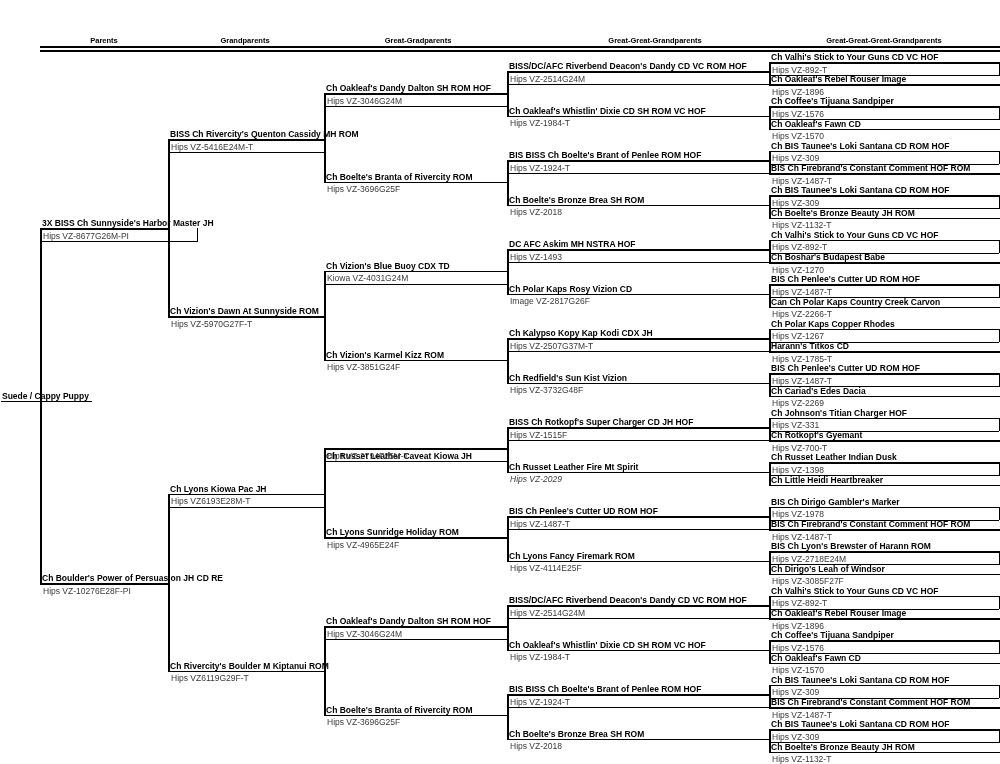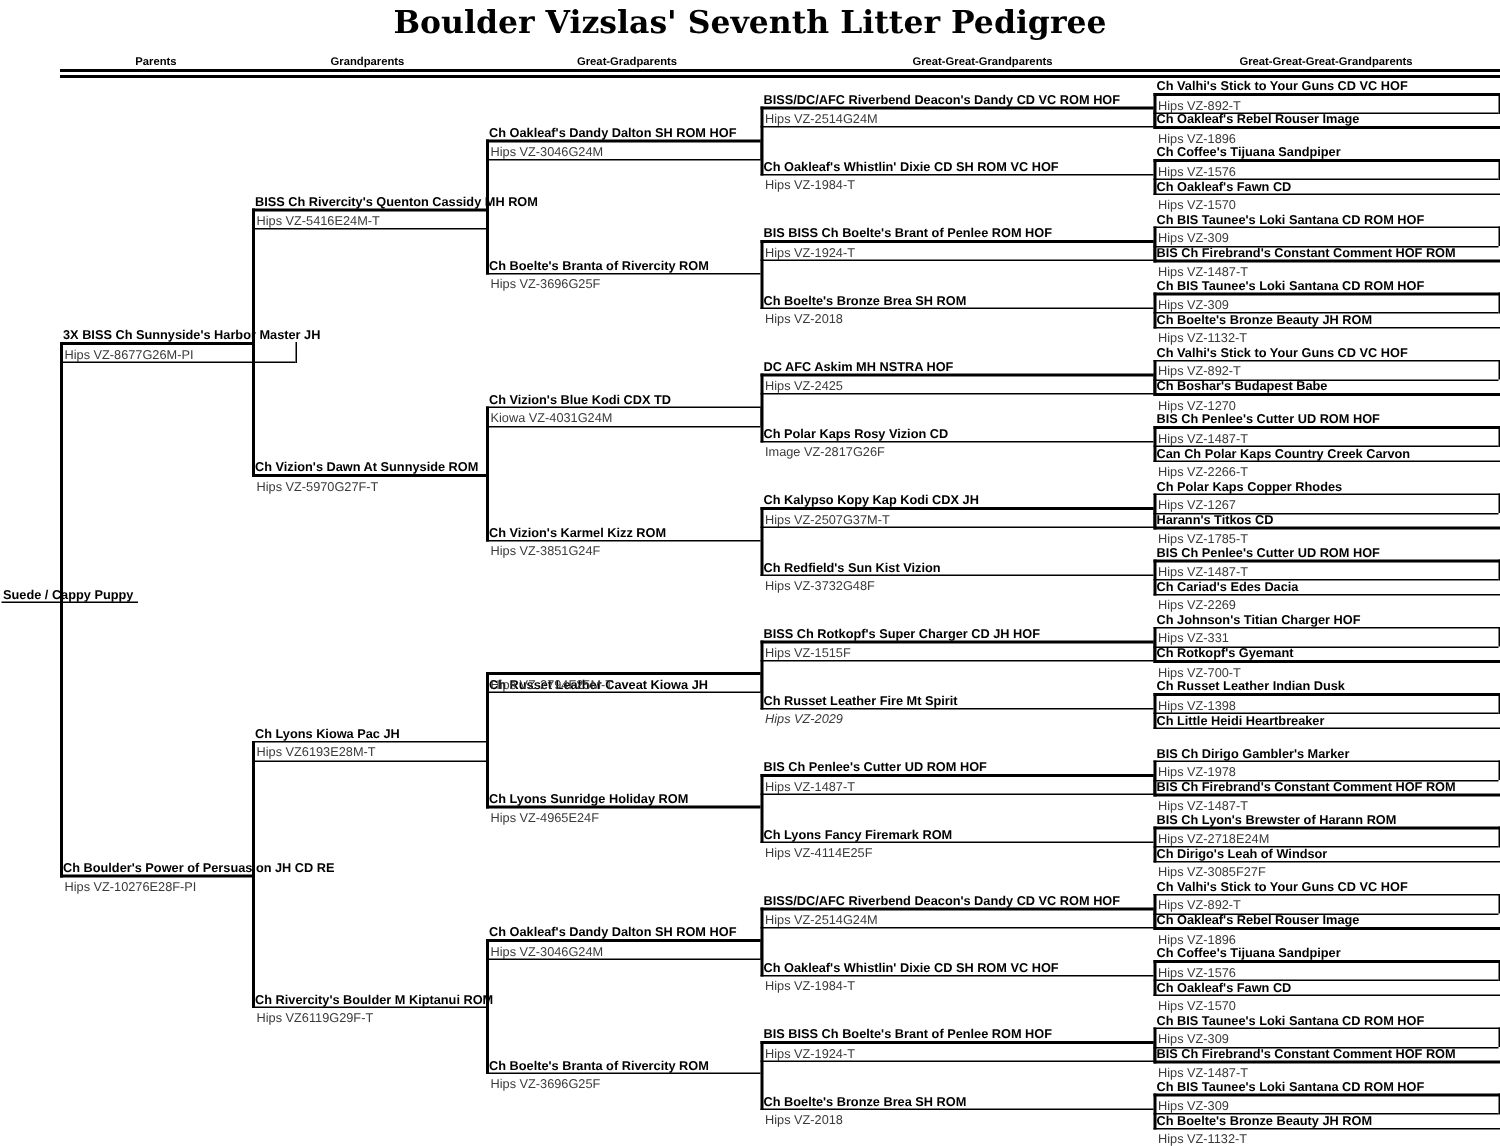--- a/index.html
+++ b/index.html
@@ -16,21 +16,20 @@
   .hp{position:absolute;font-size:8.5px;font-weight:normal;color:#3a3a3a;
       white-space:nowrap;height:10px;line-height:10px;}
   .root{position:absolute;left:1px;top:390px;font-size:8.5px;font-weight:bold;color:#000;
         white-space:nowrap;height:11px;line-height:12px;border-bottom:1.5px solid #000;
         padding:0 3px 0 1px;}
 </style>
 </head>
 <body>
 
 <div id="stage">
-  <div class="title">Boulder Vizslas' Seventh Litter Pedigree</div>
 
   <div class="rule" style="left:40px;top:46px;width:960px;height:2px;"></div>
   <div class="rule" style="left:40px;top:49.5px;width:960px;height:2px;"></div>
 
   <div class="root">Suede / Cappy Puppy</div>
 
   <div id="tree">
       <div class="ln" style="left: 40px; top: 228px; width: 128px; height: 1.5px;"></div>
       <div class="nm" style="left: 42px; top: 217px;">3X BISS Ch Sunnyside's Harbor Master JH</div>
       <div class="hp" style="left: 43px; top: 230.5px;">Hips VZ-8677G26M-PI</div>
@@ -61,21 +60,21 @@
       <div class="ln" style="left: 324px; top: 93px; width: 183px; height: 1.5px;"></div>
       <div class="nm" style="left: 326px; top: 82px;">Ch Oakleaf's Dandy Dalton SH ROM HOF</div>
       <div class="hp" style="left: 327px; top: 95.5px;">Hips VZ-3046G24M</div>
       <div class="ln" style="left: 324px; top: 106px; width: 183px; height: 1px;"></div>
       <div class="ln" style="left: 507px; top: 93px; width: 1px; height: 13.5px;"></div>
       <div class="ln" style="left: 324px; top: 181.857px; width: 183px; height: 1.5px;"></div>
       <div class="nm" style="left: 326px; top: 170.857px;">Ch Boelte's Branta of Rivercity ROM</div>
       <div class="hp" style="left: 327px; top: 184.357px;">Hips VZ-3696G25F</div>
       <div class="ln" style="left: 324px; top: 93px; width: 1.5px; height: 90.357px;"></div>
       <div class="ln" style="left: 324px; top: 270.714px; width: 183px; height: 1.5px;"></div>
-      <div class="nm" style="left: 326px; top: 259.714px;">Ch Vizion's Blue Kodi CDX TD</div>
+      <div class="nm" style="left: 326px; top: 259.714px;">Ch Vizion's Blue Buoy CDX TD</div>
       <div class="hp" style="left: 327px; top: 273.214px;">Kiowa VZ-4031G24M</div>
       <div class="ln" style="left: 324px; top: 283.714px; width: 183px; height: 1px;"></div>
       <div class="ln" style="left: 507px; top: 270.714px; width: 1px; height: 13.5px;"></div>
       <div class="ln" style="left: 324px; top: 359.571px; width: 183px; height: 1.5px;"></div>
       <div class="nm" style="left: 326px; top: 348.571px;">Ch Vizion's Karmel Kizz ROM</div>
       <div class="hp" style="left: 327px; top: 362.071px;">Hips VZ-3851G24F</div>
       <div class="ln" style="left: 324px; top: 270.714px; width: 1.5px; height: 90.357px;"></div>
       <div class="ln" style="left: 324px; top: 448.428px; width: 183px; height: 1.5px;"></div>
       <div class="nm" style="left: 326px; top: 450px;">Ch Russet Leather Caveat Kiowa JH</div>
       <div class="hp" style="left: 327px; top: 450.928px;">Hips VZ-2794F25M-T</div>
@@ -107,21 +106,21 @@
       <div class="nm" style="left: 509px; top: 149.026px;">BIS BISS Ch Boelte's Brant of Penlee ROM HOF</div>
       <div class="hp" style="left: 510px; top: 162.526px;">Hips VZ-1924-T</div>
       <div class="ln" style="left: 507px; top: 173.026px; width: 262px; height: 1px;"></div>
       <div class="ln" style="left: 769px; top: 160.026px; width: 1px; height: 13.5px;"></div>
       <div class="ln" style="left: 507px; top: 204.539px; width: 262px; height: 1.5px;"></div>
       <div class="nm" style="left: 509px; top: 193.539px;">Ch Boelte's Bronze Brea SH ROM</div>
       <div class="hp" style="left: 510px; top: 207.039px;">Hips VZ-2018</div>
       <div class="ln" style="left: 507px; top: 160.026px; width: 1.5px; height: 46.013px;"></div>
       <div class="ln" style="left: 507px; top: 249.052px; width: 262px; height: 1.5px;"></div>
       <div class="nm" style="left: 509px; top: 238.052px;">DC AFC Askim MH NSTRA HOF</div>
-      <div class="hp" style="left: 510px; top: 251.552px;">Hips VZ-2425</div>
+      <div class="hp" style="left: 510px; top: 251.552px;">Hips VZ-1493</div>
       <div class="ln" style="left: 507px; top: 262.052px; width: 262px; height: 1px;"></div>
       <div class="ln" style="left: 769px; top: 249.052px; width: 1px; height: 13.5px;"></div>
       <div class="ln" style="left: 507px; top: 293.565px; width: 262px; height: 1.5px;"></div>
       <div class="nm" style="left: 509px; top: 282.565px;">Ch Polar Kaps Rosy Vizion CD</div>
       <div class="hp" style="left: 510px; top: 296.065px;">Image VZ-2817G26F</div>
       <div class="ln" style="left: 507px; top: 249.052px; width: 1.5px; height: 46.013px;"></div>
       <div class="ln" style="left: 507px; top: 338.078px; width: 262px; height: 1.5px;"></div>
       <div class="nm" style="left: 509px; top: 327.078px;">Ch Kalypso Kopy Kap Kodi CDX JH</div>
       <div class="hp" style="left: 510px; top: 340.578px;">Hips VZ-2507G37M-T</div>
       <div class="ln" style="left: 507px; top: 351.078px; width: 262px; height: 1px;"></div>

